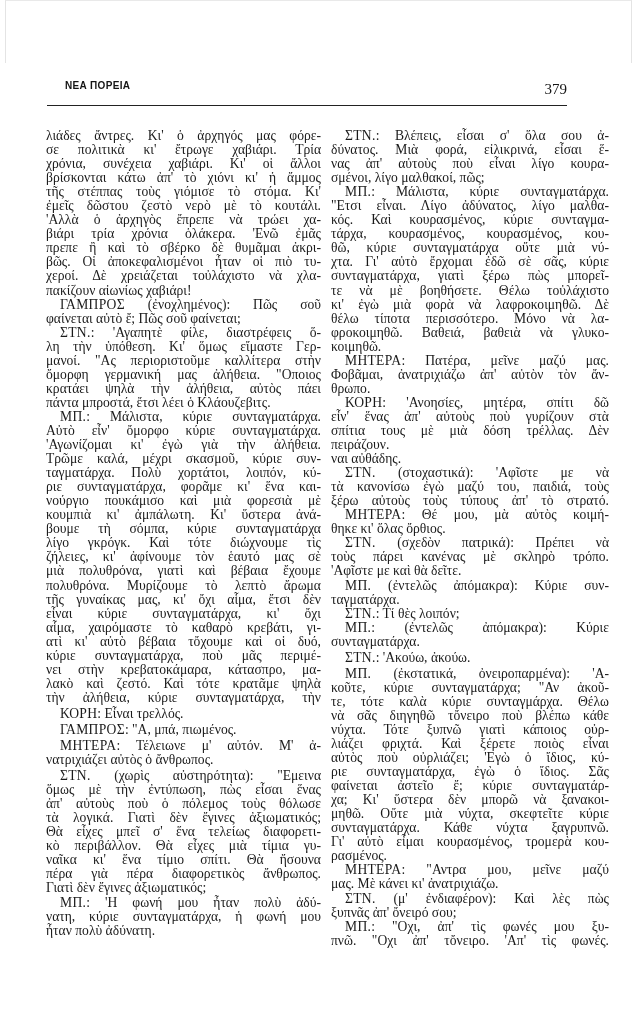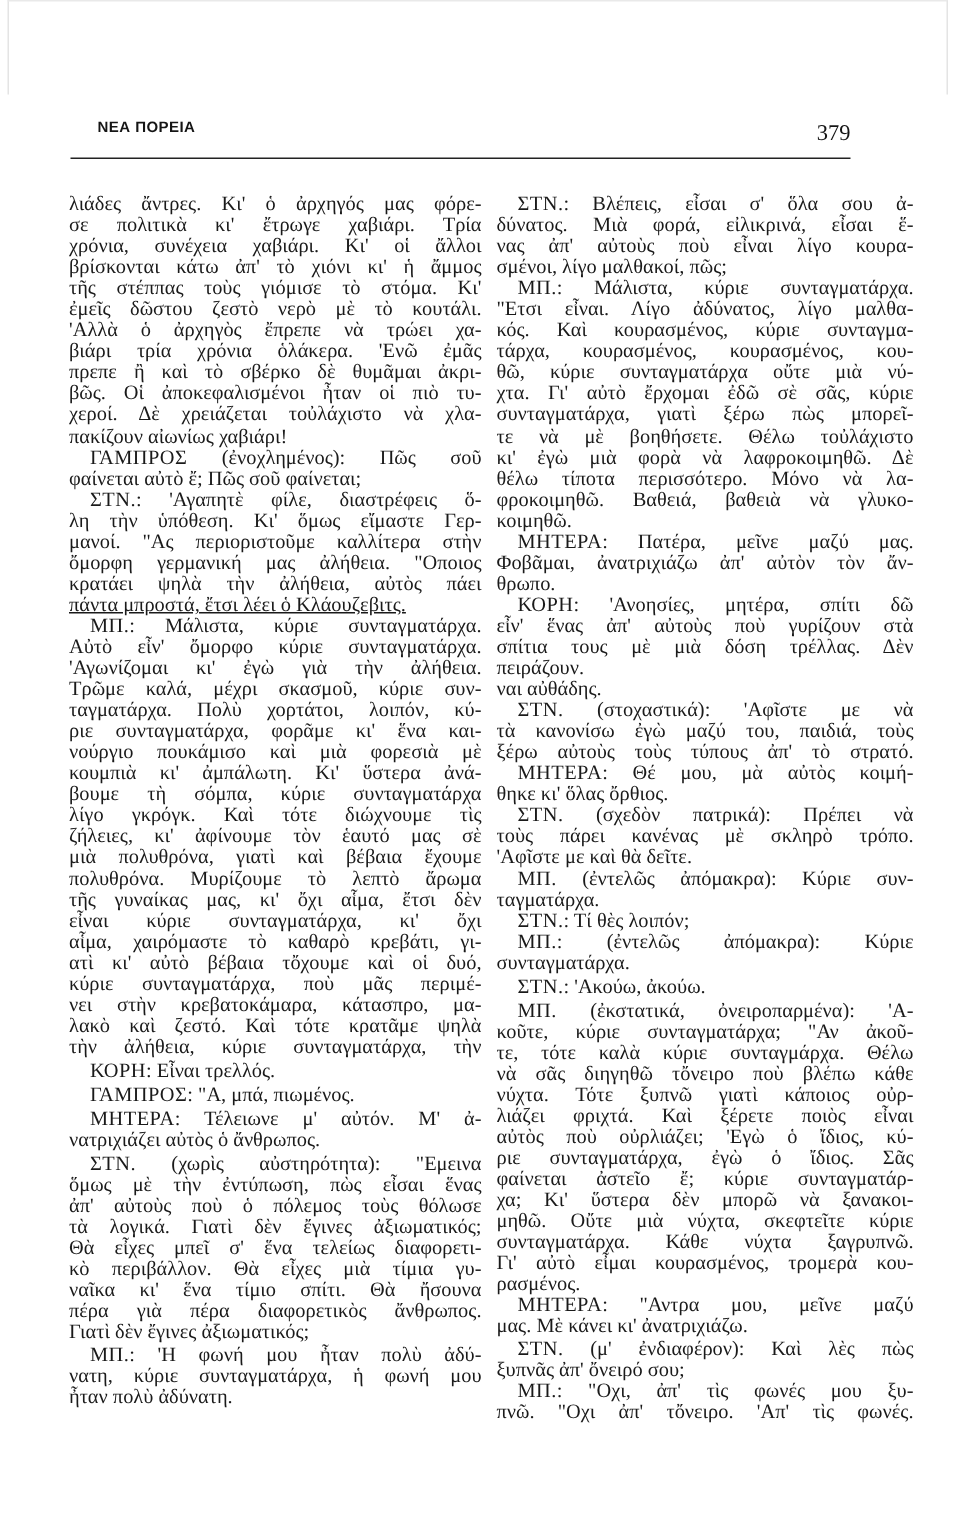--- a/index.html
+++ b/index.html
@@ -42,21 +42,21 @@
     <div class="ln" style="white-space: nowrap;"><span>βῶς. Οἱ ἀποκεφαλισμένοι ἦταν οἱ πιὸ τυ-</span></div>
     <div class="ln" style="white-space: nowrap;"><span>χεροί. Δὲ χρειάζεται τοὐλάχιστο νὰ χλα-</span></div>
     <div class="ln last" style="white-space: nowrap;"><span>πακίζουν αἰωνίως χαβιάρι!</span></div>
     <div class="ln ind" style="white-space: nowrap;"><span class="spk">ΓΑΜΠΡΟΣ</span><span> (ἐνοχλημένος): Πῶς σοῦ</span></div>
     <div class="ln last" style="white-space: nowrap;"><span>φαίνεται αὐτὸ ἔ; Πῶς σοῦ φαίνεται;</span></div>
     <div class="ln ind" style="white-space: nowrap;"><span class="spk">ΣΤΝ.</span><span>: 'Αγαπητὲ φίλε, διαστρέφεις ὅ-</span></div>
     <div class="ln" style="white-space: nowrap;"><span>λη τὴν ὑπόθεση. Κι' ὅμως εἴμαστε Γερ-</span></div>
     <div class="ln" style="white-space: nowrap;"><span>μανοί. "Ας περιοριστοῦμε καλλίτερα στὴν</span></div>
     <div class="ln" style="white-space: nowrap;"><span>ὄμορφη γερμανική μας ἀλήθεια. "Οποιος</span></div>
     <div class="ln" style="white-space: nowrap;"><span>κρατάει ψηλὰ τὴν ἀλήθεια, αὐτὸς πάει</span></div>
-    <div class="ln last" style="white-space: nowrap; text-decoration: underline;"><span>πάντα μπροστά, ἔτσι λέει ὁ Κλάουζεβιτς.</span></div>
+    <div class="ln last" style="white-space: nowrap;"><span>πάντα μπροστά, ἔτσι λέει ὁ Κλάουζεβιτς.</span></div>
     <div class="ln ind" style="white-space: nowrap;"><span class="spk">ΜΠ.</span><span>: Μάλιστα, κύριε συνταγματάρχα.</span></div>
     <div class="ln" style="white-space: nowrap;"><span>Αὐτὸ εἶν' ὄμορφο κύριε συνταγματάρχα.</span></div>
     <div class="ln" style="white-space: nowrap;"><span>'Αγωνίζομαι κι' ἐγὼ γιὰ τὴν ἀλήθεια.</span></div>
     <div class="ln" style="white-space: nowrap;"><span>Τρῶμε καλά, μέχρι σκασμοῦ, κύριε συν-</span></div>
     <div class="ln" style="white-space: nowrap;"><span>ταγματάρχα. Πολὺ χορτάτοι, λοιπόν, κύ-</span></div>
     <div class="ln" style="white-space: nowrap;"><span>ριε συνταγματάρχα, φορᾶμε κι' ἕνα και-</span></div>
     <div class="ln" style="white-space: nowrap;"><span>νούργιο πουκάμισο καὶ μιὰ φορεσιὰ μὲ</span></div>
     <div class="ln" style="white-space: nowrap;"><span>κουμπιὰ κι' ἀμπάλωτη. Κι' ὕστερα ἀνά-</span></div>
     <div class="ln" style="white-space: nowrap;"><span>βουμε τὴ σόμπα, κύριε συνταγματάρχα</span></div>
     <div class="ln" style="white-space: nowrap;"><span>λίγο γκρόγκ. Καὶ τότε διώχνουμε τὶς</span></div>

